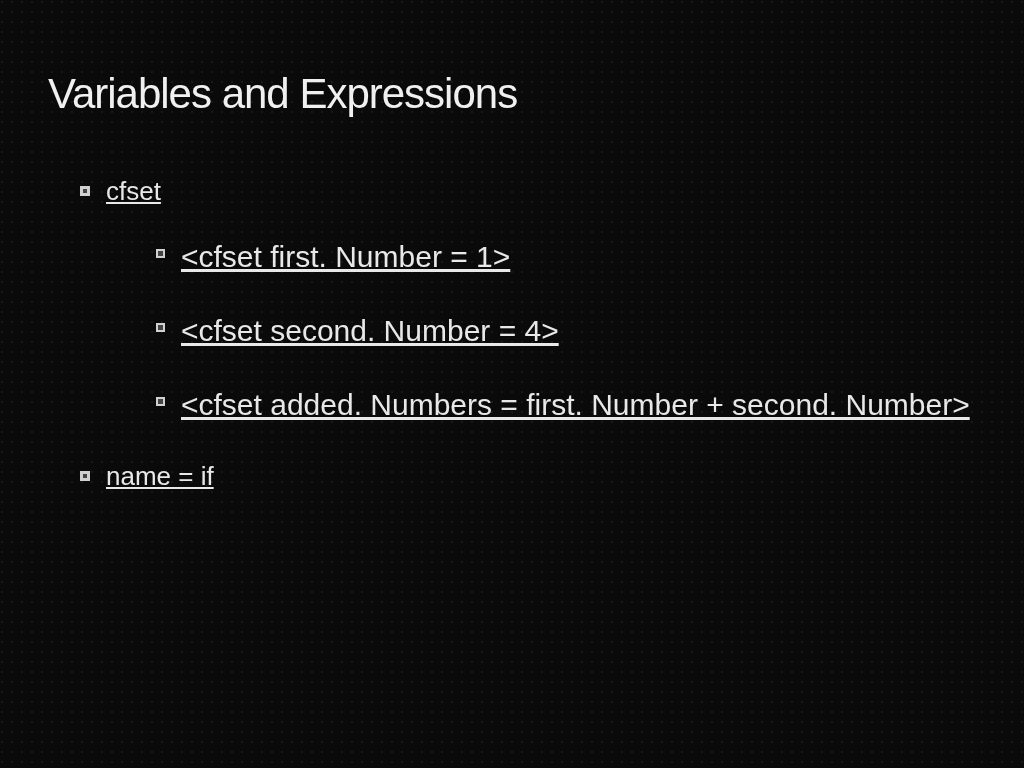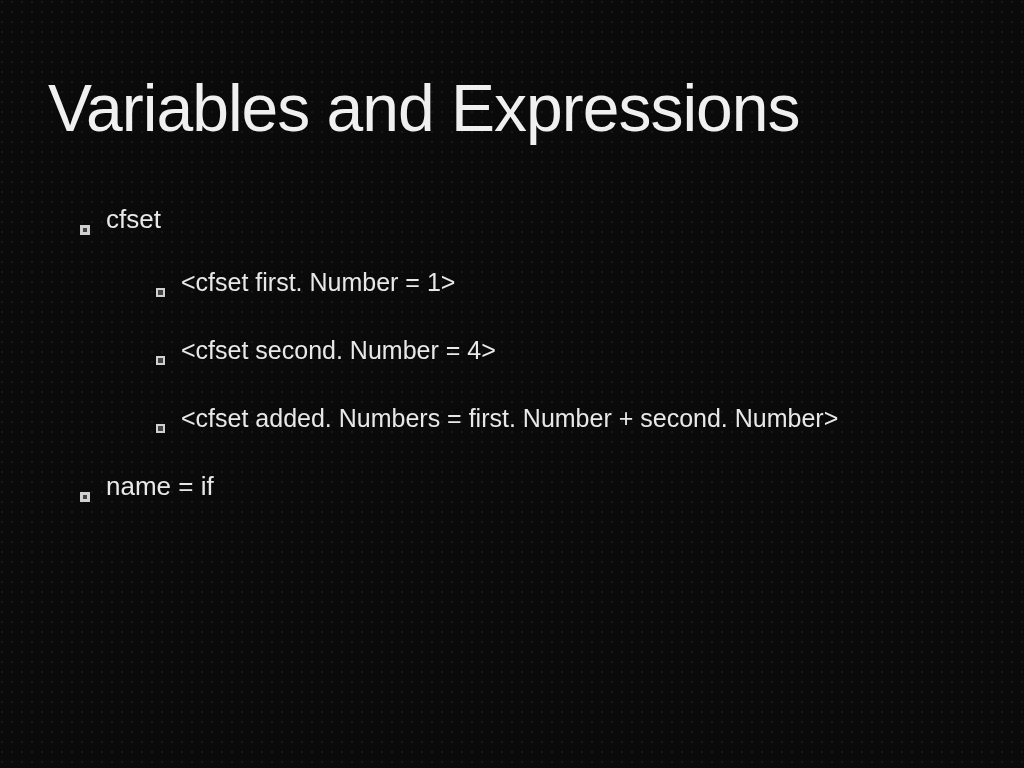--- a/index.html
+++ b/index.html
@@ -19,35 +19,36 @@
     color: #e8e8e8;
     font-family: Arial, Helvetica, sans-serif;
     padding: 0;
   }
   .slide {
     width: 100%;
     height: 100%;
     padding: 70px 50px 40px 50px;
   }
   .title {
-    font-size: 66px;
+    font-size: 42px;
     font-weight: normal;
     color: #f0f0f0;
     letter-spacing: -1px;
     margin-bottom: 58px;
     margin-left: -2px;
   }
   .bullet-list {
     list-style: none;
     padding-left: 30px;
   }
   .bullet-item {
     display: flex;
-    align-items: flex-end;
+    align-items: flex-start;
     margin-bottom: 38px;
+    text-decoration: underline;
   }
   .bullet-icon {
     width: 10px;
     height: 10px;
     background: #d0d0d0;
     margin-top: 10px;
     margin-right: 16px;
     flex-shrink: 0;
     position: relative;
   }
@@ -78,21 +79,21 @@
     height: 9px;
     margin-top: 10px;
   }
   .sub-list .bullet-icon::after {
     top: 2px;
     left: 2px;
     width: 5px;
     height: 5px;
   }
   .sub-list .bullet-text {
-    font-size: 25px;
+    font-size: 30px;
   }
 </style>
 </head>
 <body>
 
 <div class="slide">
   <h1 class="title">Variables and Expressions</h1>
 
   <ul class="bullet-list">
 

